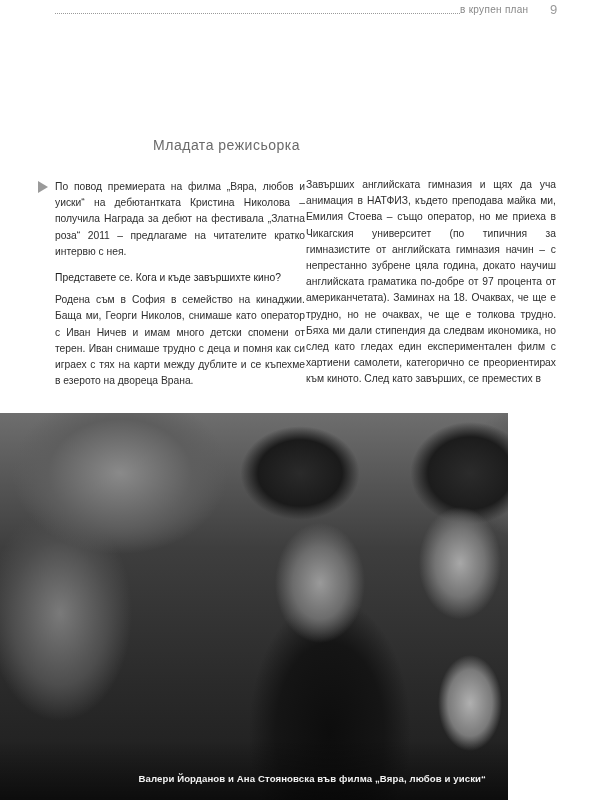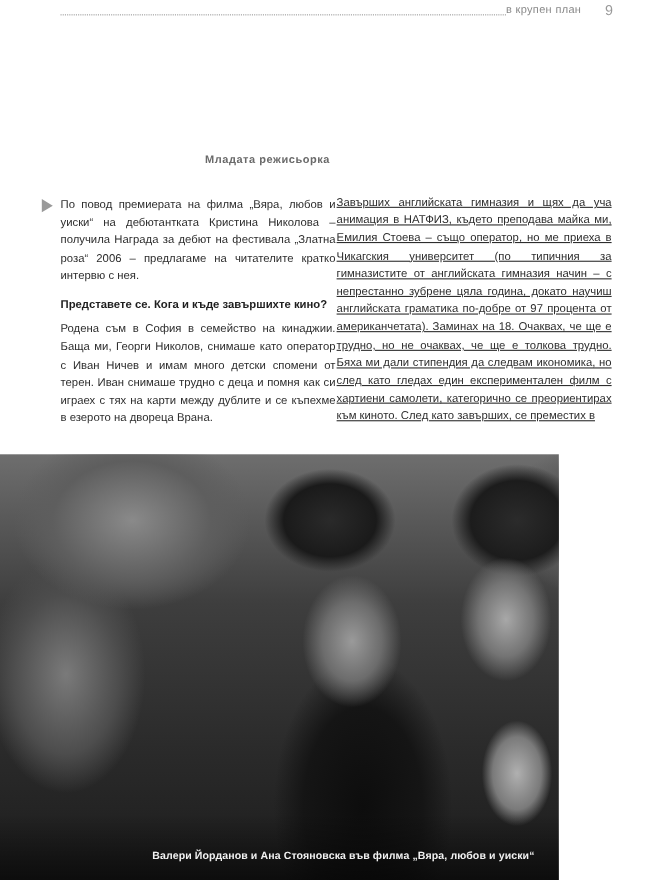--- a/index.html
+++ b/index.html
@@ -4,28 +4,28 @@
 <style>
   * { box-sizing: border-box; margin: 0; padding: 0; }
   html, body { width: 600px; height: 800px; overflow: hidden; background: #ffffff; }
   body { position: relative; font-family: "DejaVu Sans", sans-serif; color: #2a2a2a; }
 
   .header { position: absolute; top: 0; left: 0; width: 600px; height: 26px; }
   .header-dots { position: absolute; left: 55px; top: 13px; width: 405px; border-bottom: 1px dotted #9a9a9a; }
   .header-section { position: absolute; left: 460px; top: 4px; font-size: 10px; color: #888; font-family: "Liberation Sans", sans-serif; letter-spacing: 0.3px; }
   .header-page { position: absolute; left: 550px; top: 2px; font-size: 13px; color: #999; font-family: "Liberation Sans", sans-serif; }
 
-  .title-block { position: absolute; top: 138px; right: 300px; text-align: right; font-family: "Liberation Sans", sans-serif; font-weight: bold; font-size: 10px; color: #6a6a6a; line-height: 15px; letter-spacing: 0.5px; }
+  .title-block { position: absolute; top: 138px; right: 300px; text-align: right; font-family: "Liberation Sans", sans-serif; font-weight: normal; font-size: 14px; color: #6a6a6a; line-height: 15px; letter-spacing: 0.5px; }
 
   .col { position: absolute; top: 179px; width: 250px; font-family: "Liberation Sans", sans-serif; font-size: 10.3px; line-height: 16.2px; color: #2e2e2e; text-align: justify; }
   .col-left { left: 55px; }
-  .col-right { left: 306px; top: 177px; text-decoration: underline; }
+  .col-right { left: 306px; top: 177px; }
   .arrow { position: absolute; left: 38px; top: 181px; width: 0; height: 0; border-top: 6px solid transparent; border-bottom: 6px solid transparent; border-left: 10px solid #9a9a9a; }
   .lead { margin-bottom: 10px; }
-  .question { font-weight: bold; color: #1e1e1e; margin-bottom: 6px; }
+  .question { font-weight: normal; color: #1e1e1e; margin-bottom: 6px; }
 
   .photo { position: absolute; left: 0; top: 413px; width: 508px; height: 387px; overflow: hidden;
     background:
       radial-gradient(ellipse 60px 80px at 320px 170px, #9a9a9a 0%, #6c6c6c 45%, transparent 75%),
       radial-gradient(ellipse 55px 75px at 460px 150px, #a8a8a8 0%, #747474 45%, transparent 75%),
       radial-gradient(ellipse 70px 55px at 300px 60px, #2a2a2a 0%, #1a1a1a 60%, transparent 85%),
       radial-gradient(ellipse 70px 60px at 470px 60px, #2b2b2b 0%, #1c1c1c 60%, transparent 85%),
       radial-gradient(ellipse 40px 60px at 470px 290px, #b0b0b0 0%, #7a7a7a 55%, transparent 80%),
       radial-gradient(ellipse 90px 150px at 330px 320px, #0d0d0d 0%, #151515 60%, transparent 90%),
       radial-gradient(ellipse 120px 90px at 120px 60px, #8a8a8a 0%, #5e5e5e 60%, transparent 90%),
@@ -45,21 +45,21 @@
   <span class="header-page">9</span>
 </div>
 
 <div class="title-block">
   <div>Младата режисьорка</div>
 </div>
 
 <div class="arrow"></div>
 
 <div class="col col-left">
-  <p class="lead">По повод премиерата на филма „Вяра, любов и уиски“ на дебютантката Кристина Николова – получила Награда за дебют на фестивала „Златна роза“ 2006 – предлагаме на читателите кратко интервю с нея.</p>
+  <p class="lead">По повод премиерата на филма „Вяра, любов и уиски“ на дебютантката Кристина Николова – получила Награда за дебют на фестивала „Златна роза“ 2011 – предлагаме на читателите кратко интервю с нея.</p>
   <p class="question">Представете се. Кога и къде завършихте кино?</p>
   <p>Родена съм в София в семейство на кинаджии. Баща ми, Георги Николов, снимаше като оператор с Иван Ничев и имам много детски спомени от терен. Иван снимаше трудно с деца и помня как си играех с тях на карти между дублите и се къпехме в езерото на двореца Врана.</p>
 </div>
 
 <div class="col col-right">
   <p>Завърших английската гимназия и щях да уча анимация в НАТФИЗ, където преподава майка ми, Емилия Стоева – също оператор, но ме приеха в Чикагския университет (по типичния за гимназистите от английската гимназия начин – с непрестанно зубрене цяла година, докато научиш английската граматика по-добре от 97 процента от американчетата). Заминах на 18. Очаквах, че ще е трудно, но не очаквах, че ще е толкова трудно. Бяха ми дали стипендия да следвам икономика, но след като гледах един експериментален филм с хартиени самолети, категорично се преориентирах към киното. След като завърших, се преместих в</p>
 </div>
 
 <div class="photo">
   <div class="caption-shade"></div>

